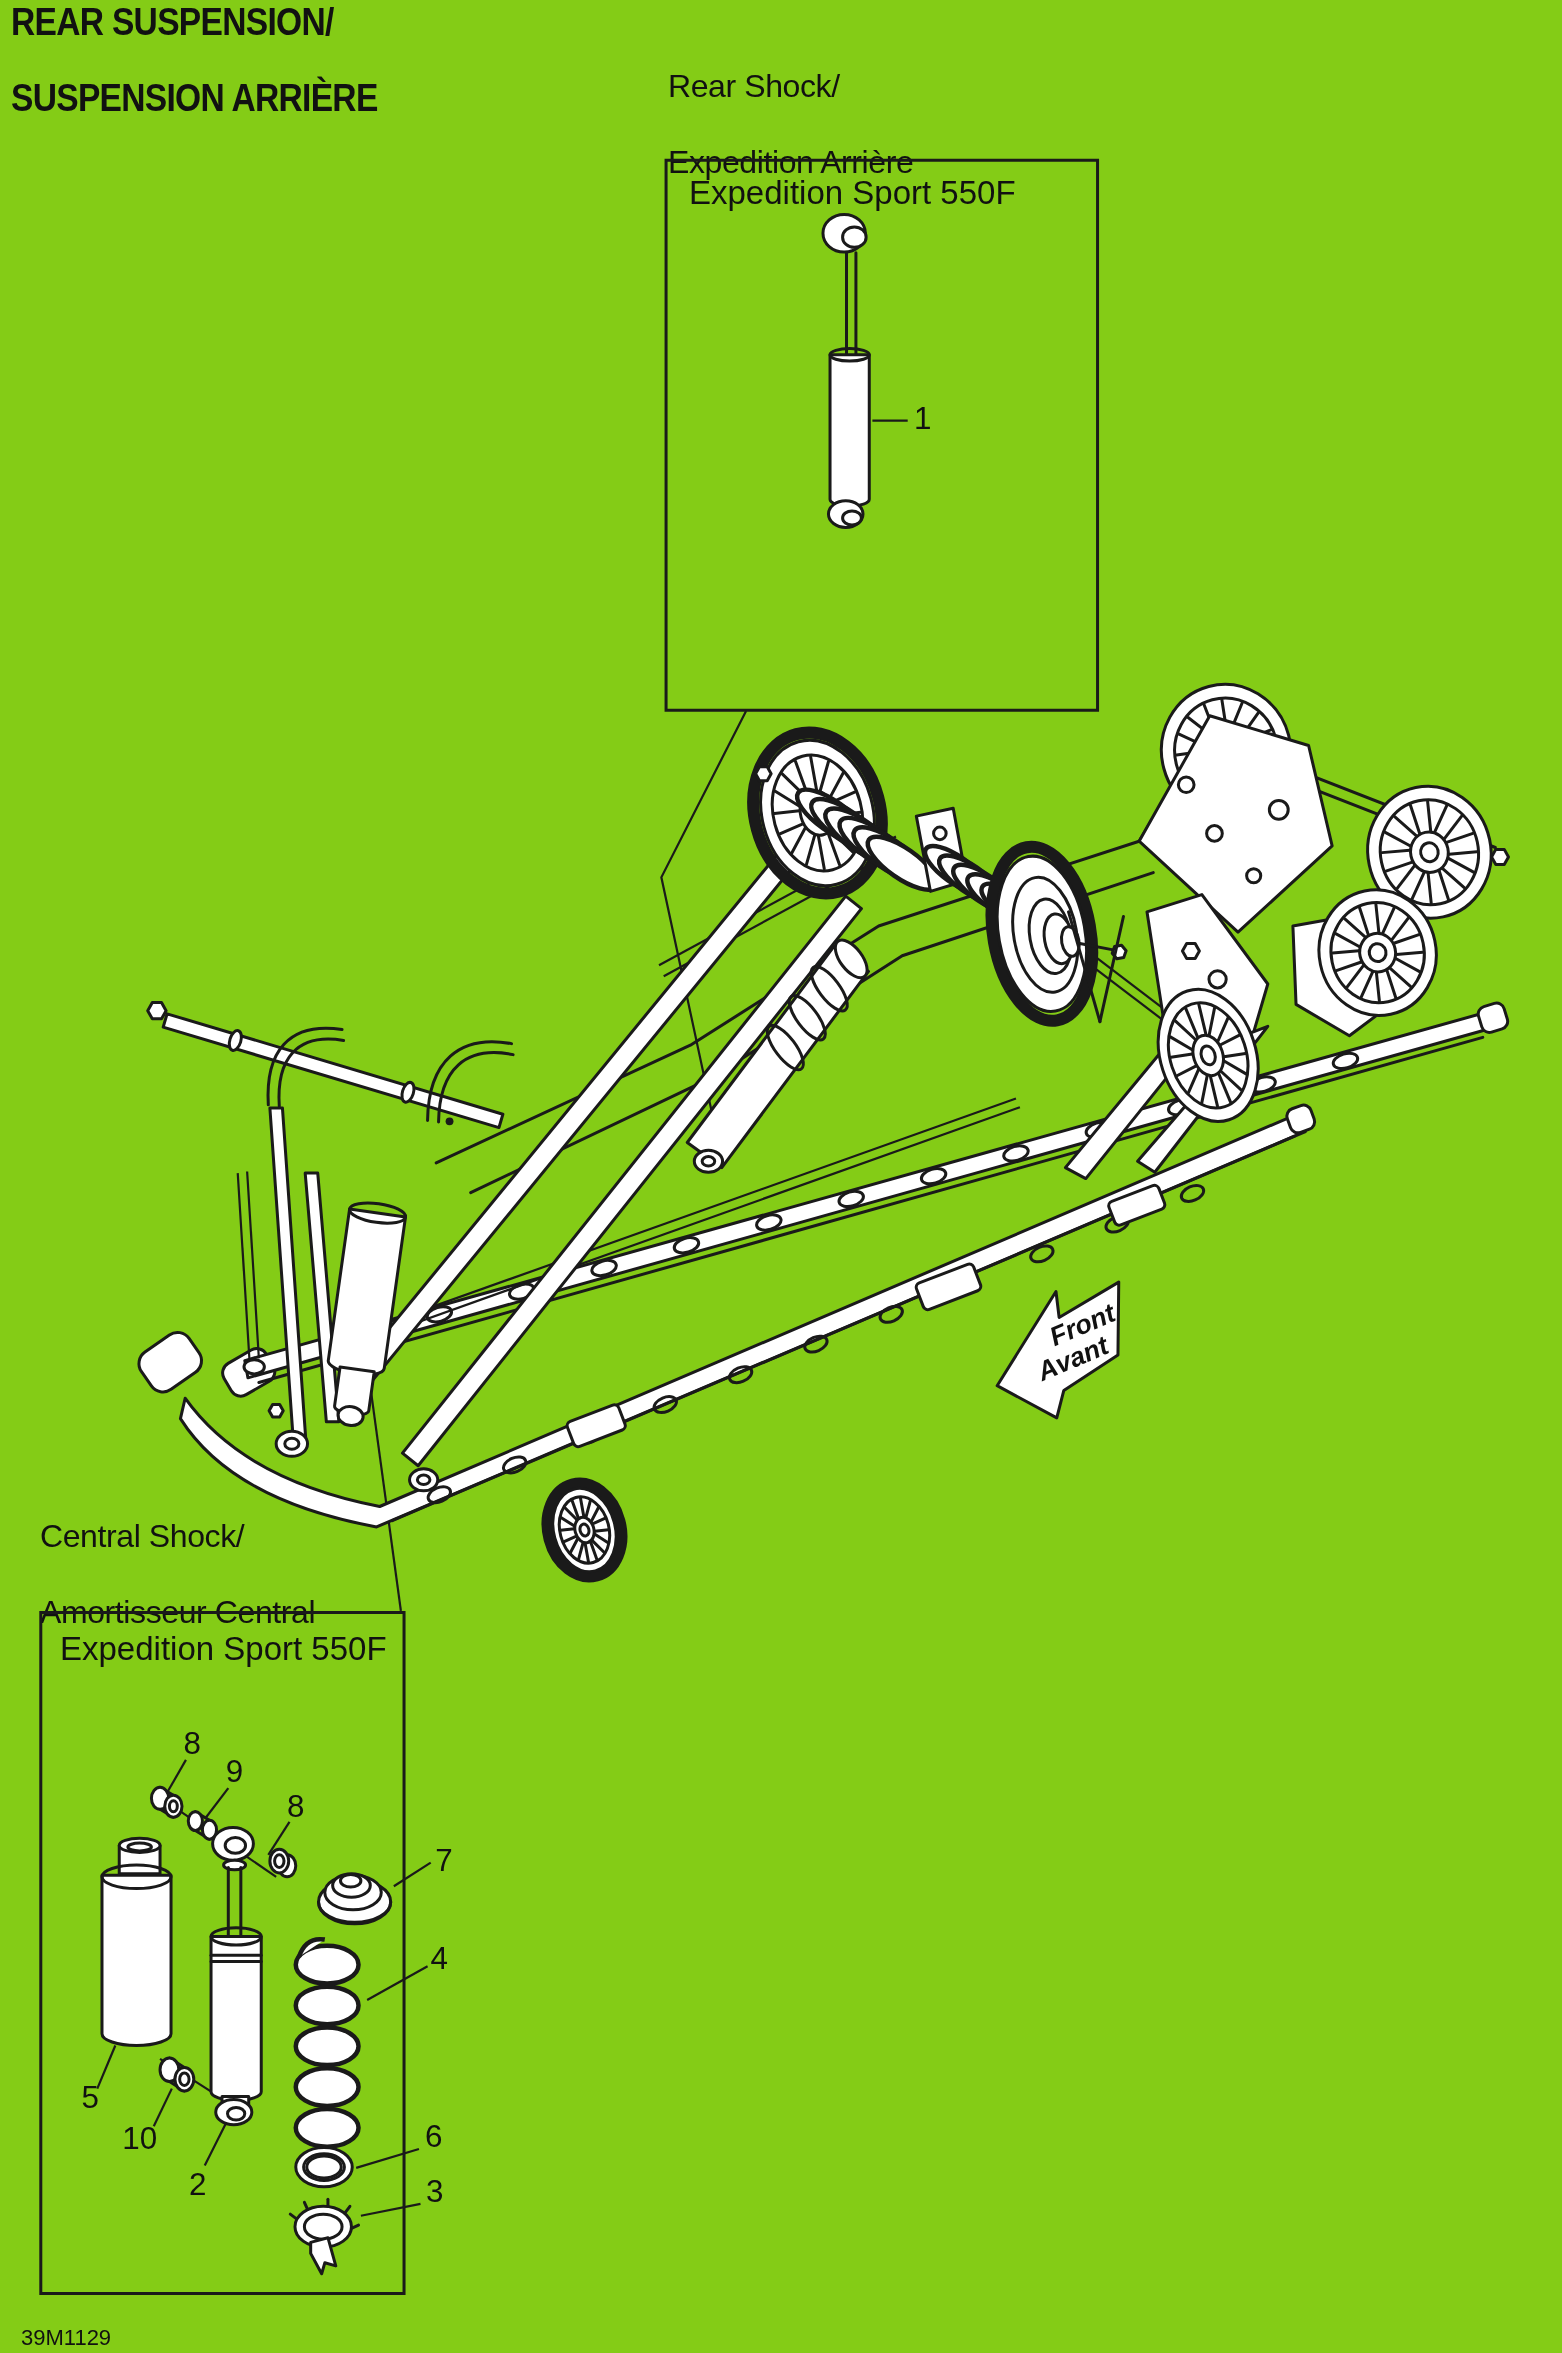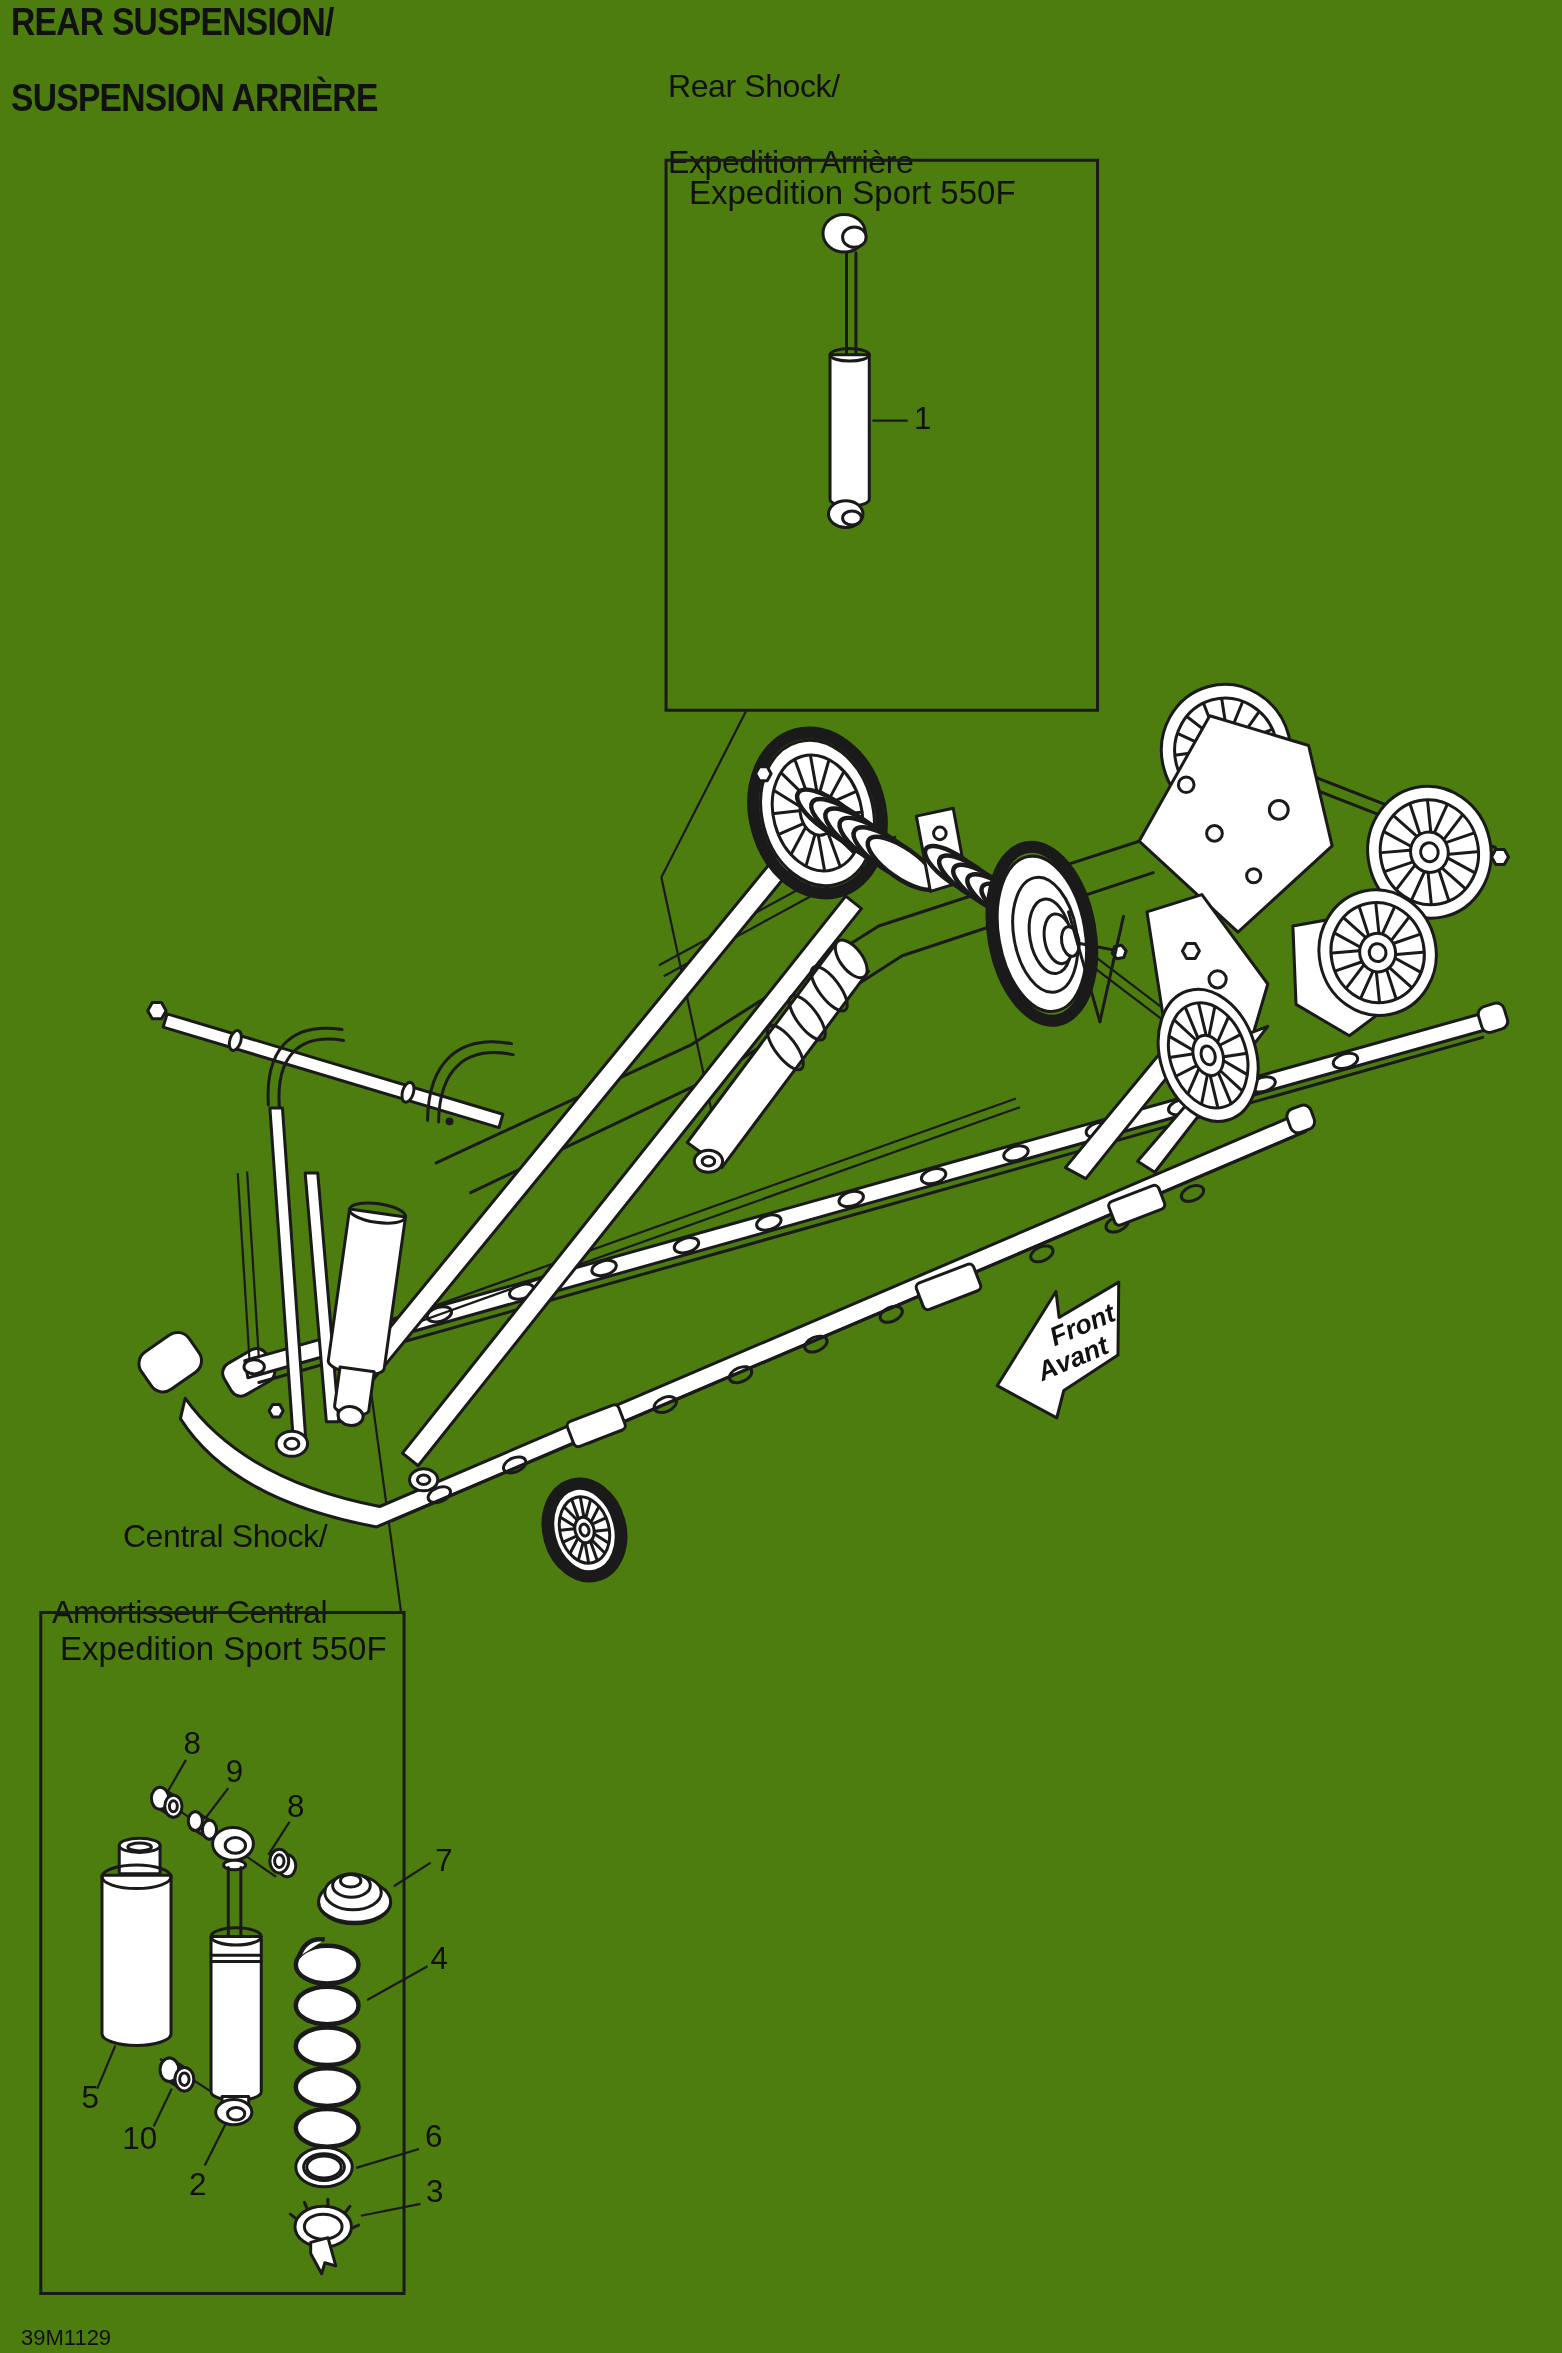--- a/index.html
+++ b/index.html
@@ -1,16 +1,16 @@
 <!DOCTYPE html>
 <html style="font-size:12.6px"><head>
 <meta charset="utf-8">
 <style>
   html,body{margin:0;padding:0;background:#e8e8e8;}
-  .page{position:relative;width:1562px;height:2354px;background:#4d7c0f;
+  .page{position:relative;width:1562px;height:2354px;background:#84cc16;
         font-family:"Liberation Sans",sans-serif;color:#111;overflow:hidden;}
   .abs{position:absolute;white-space:pre-line;}
   .main-title{font-weight:bold;font-size:39px;line-height:38px;letter-spacing:-0.8px;
               transform:scaleX(.86);transform-origin:left top;}
   .sec-title{font-weight:normal;font-size:32px;line-height:38px;letter-spacing:-0.4px;}
   .variant{font-size:33px;letter-spacing:0;}
   .footer-code{font-size:22px;}
   svg.art{position:absolute;left:0;top:0;}
   svg.art *{vector-effect:non-scaling-stroke;}
   .ln{stroke:#1a1a1a;stroke-width:3;fill:none;stroke-linecap:round;stroke-linejoin:round;}
@@ -29,21 +29,21 @@
 <div class="page">
 
   <div class="abs main-title" style="left:11px;top:3.1px;"><span>REAR SUSPENSION/</span><br>
        <span>SUSPENSION ARRIÈRE</span></div>
 
   <div class="abs sec-title" style="left:668px;top:67px;"><span>Rear Shock/</span><br>
        <span>Expedition Arrière</span></div>
 
   <div class="abs variant" style="left:689px;top:174px;">Expedition Sport 550F</div>
 
-  <div class="abs sec-title" style="left:52px;top:1517px;text-align:right;"><span>Central Shock/</span><br>
+  <div class="abs sec-title" style="left:40px;top:1517px;"><span>Central Shock/</span><br>
        <span>Amortisseur Central</span></div>
 
   <div class="abs variant" style="left:60px;top:1630px;">Expedition Sport 550F</div>
 
   <div class="abs footer-code" style="left:21px;top:2325px;">39M1129</div>
 
   <svg class="art" width="1562" height="2354" viewBox="0 0 1991 3000">
 
     <defs>
       <g id="wheel">

